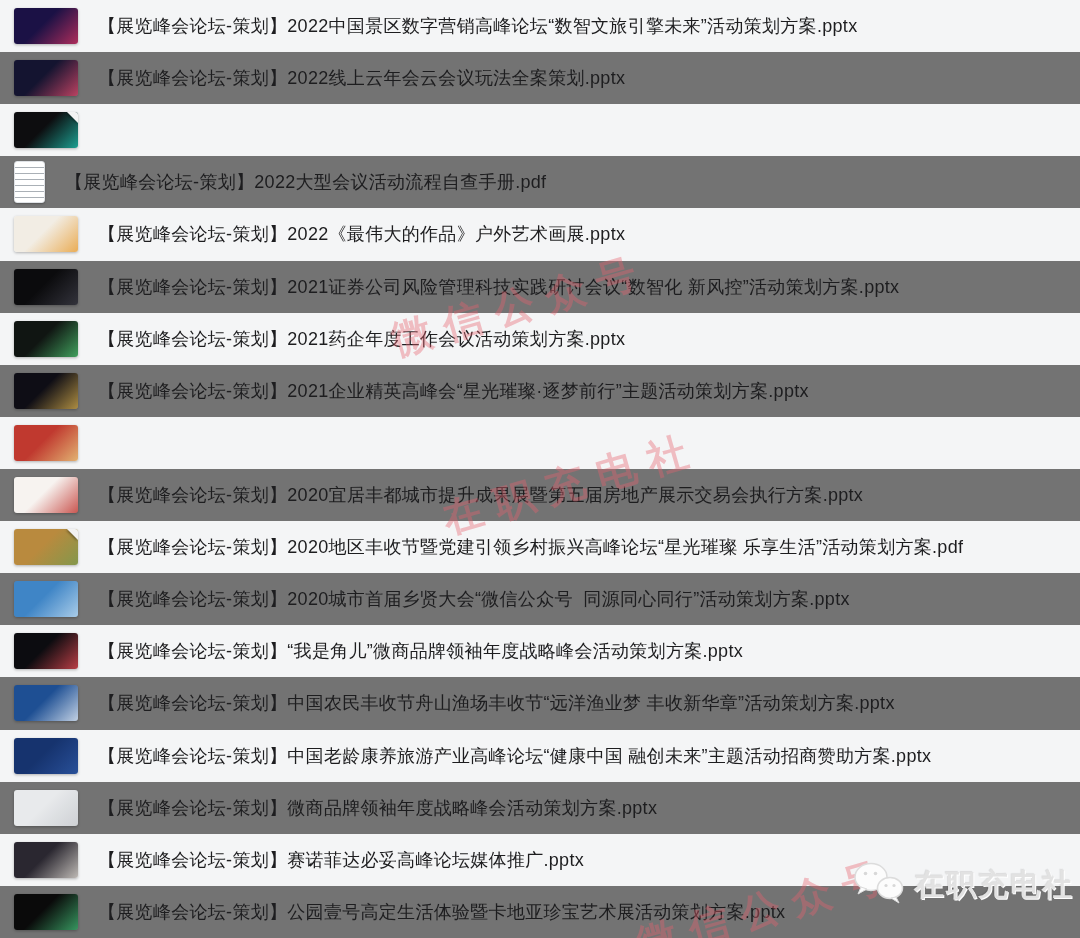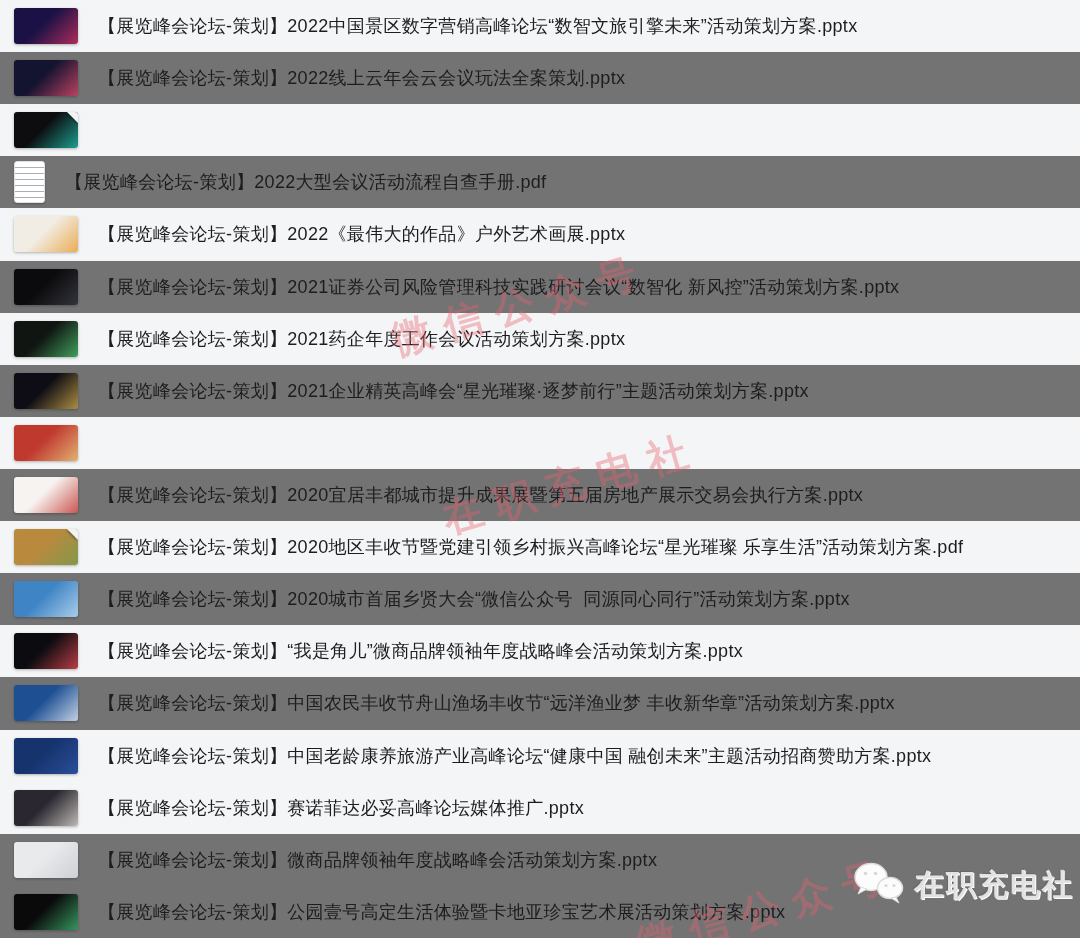--- a/index.html
+++ b/index.html
@@ -147,32 +147,32 @@
     <div class="file-label">【展览峰会论坛-策划】中国农民丰收节舟山渔场丰收节“远洋渔业梦 丰收新华章”活动策划方案.pptx</div>
   </div>
 
   <div class="file-row alt">
     <div class="thumb landscape" style="background: linear-gradient(135deg, rgb(22, 51, 110) 45%, rgb(44, 85, 160) 110%);">
       
     </div>
     <div class="file-label">【展览峰会论坛-策划】中国老龄康养旅游产业高峰论坛“健康中国 融创未来”主题活动招商赞助方案.pptx</div>
   </div>
 
+  <div class="file-row">
+    <div class="thumb landscape" style="background: linear-gradient(135deg, rgb(232, 234, 236) 45%, rgb(201, 204, 208) 110%);">
+      
+    </div>
+    <div class="file-label">【展览峰会论坛-策划】微商品牌领袖年度战略峰会活动策划方案.pptx</div>
+  </div>
+
   <div class="file-row alt">
     <div class="thumb landscape" style="background: linear-gradient(135deg, rgb(42, 39, 48) 45%, rgb(216, 211, 204) 110%);">
       
     </div>
     <div class="file-label">【展览峰会论坛-策划】赛诺菲达必妥高峰论坛媒体推广.pptx</div>
-  </div>
-
-  <div class="file-row">
-    <div class="thumb landscape" style="background: linear-gradient(135deg, rgb(232, 234, 236) 45%, rgb(201, 204, 208) 110%);">
-      
-    </div>
-    <div class="file-label">【展览峰会论坛-策划】微商品牌领袖年度战略峰会活动策划方案.pptx</div>
   </div>
 
   <div class="file-row">
     <div class="thumb landscape" style="background: linear-gradient(135deg, rgb(10, 10, 10) 45%, rgb(63, 174, 110) 110%);">
       
     </div>
     <div class="file-label">【展览峰会论坛-策划】公园壹号高定生活体验暨卡地亚珍宝艺术展活动策划方案.pptx</div>
   </div>
 </div>
 

